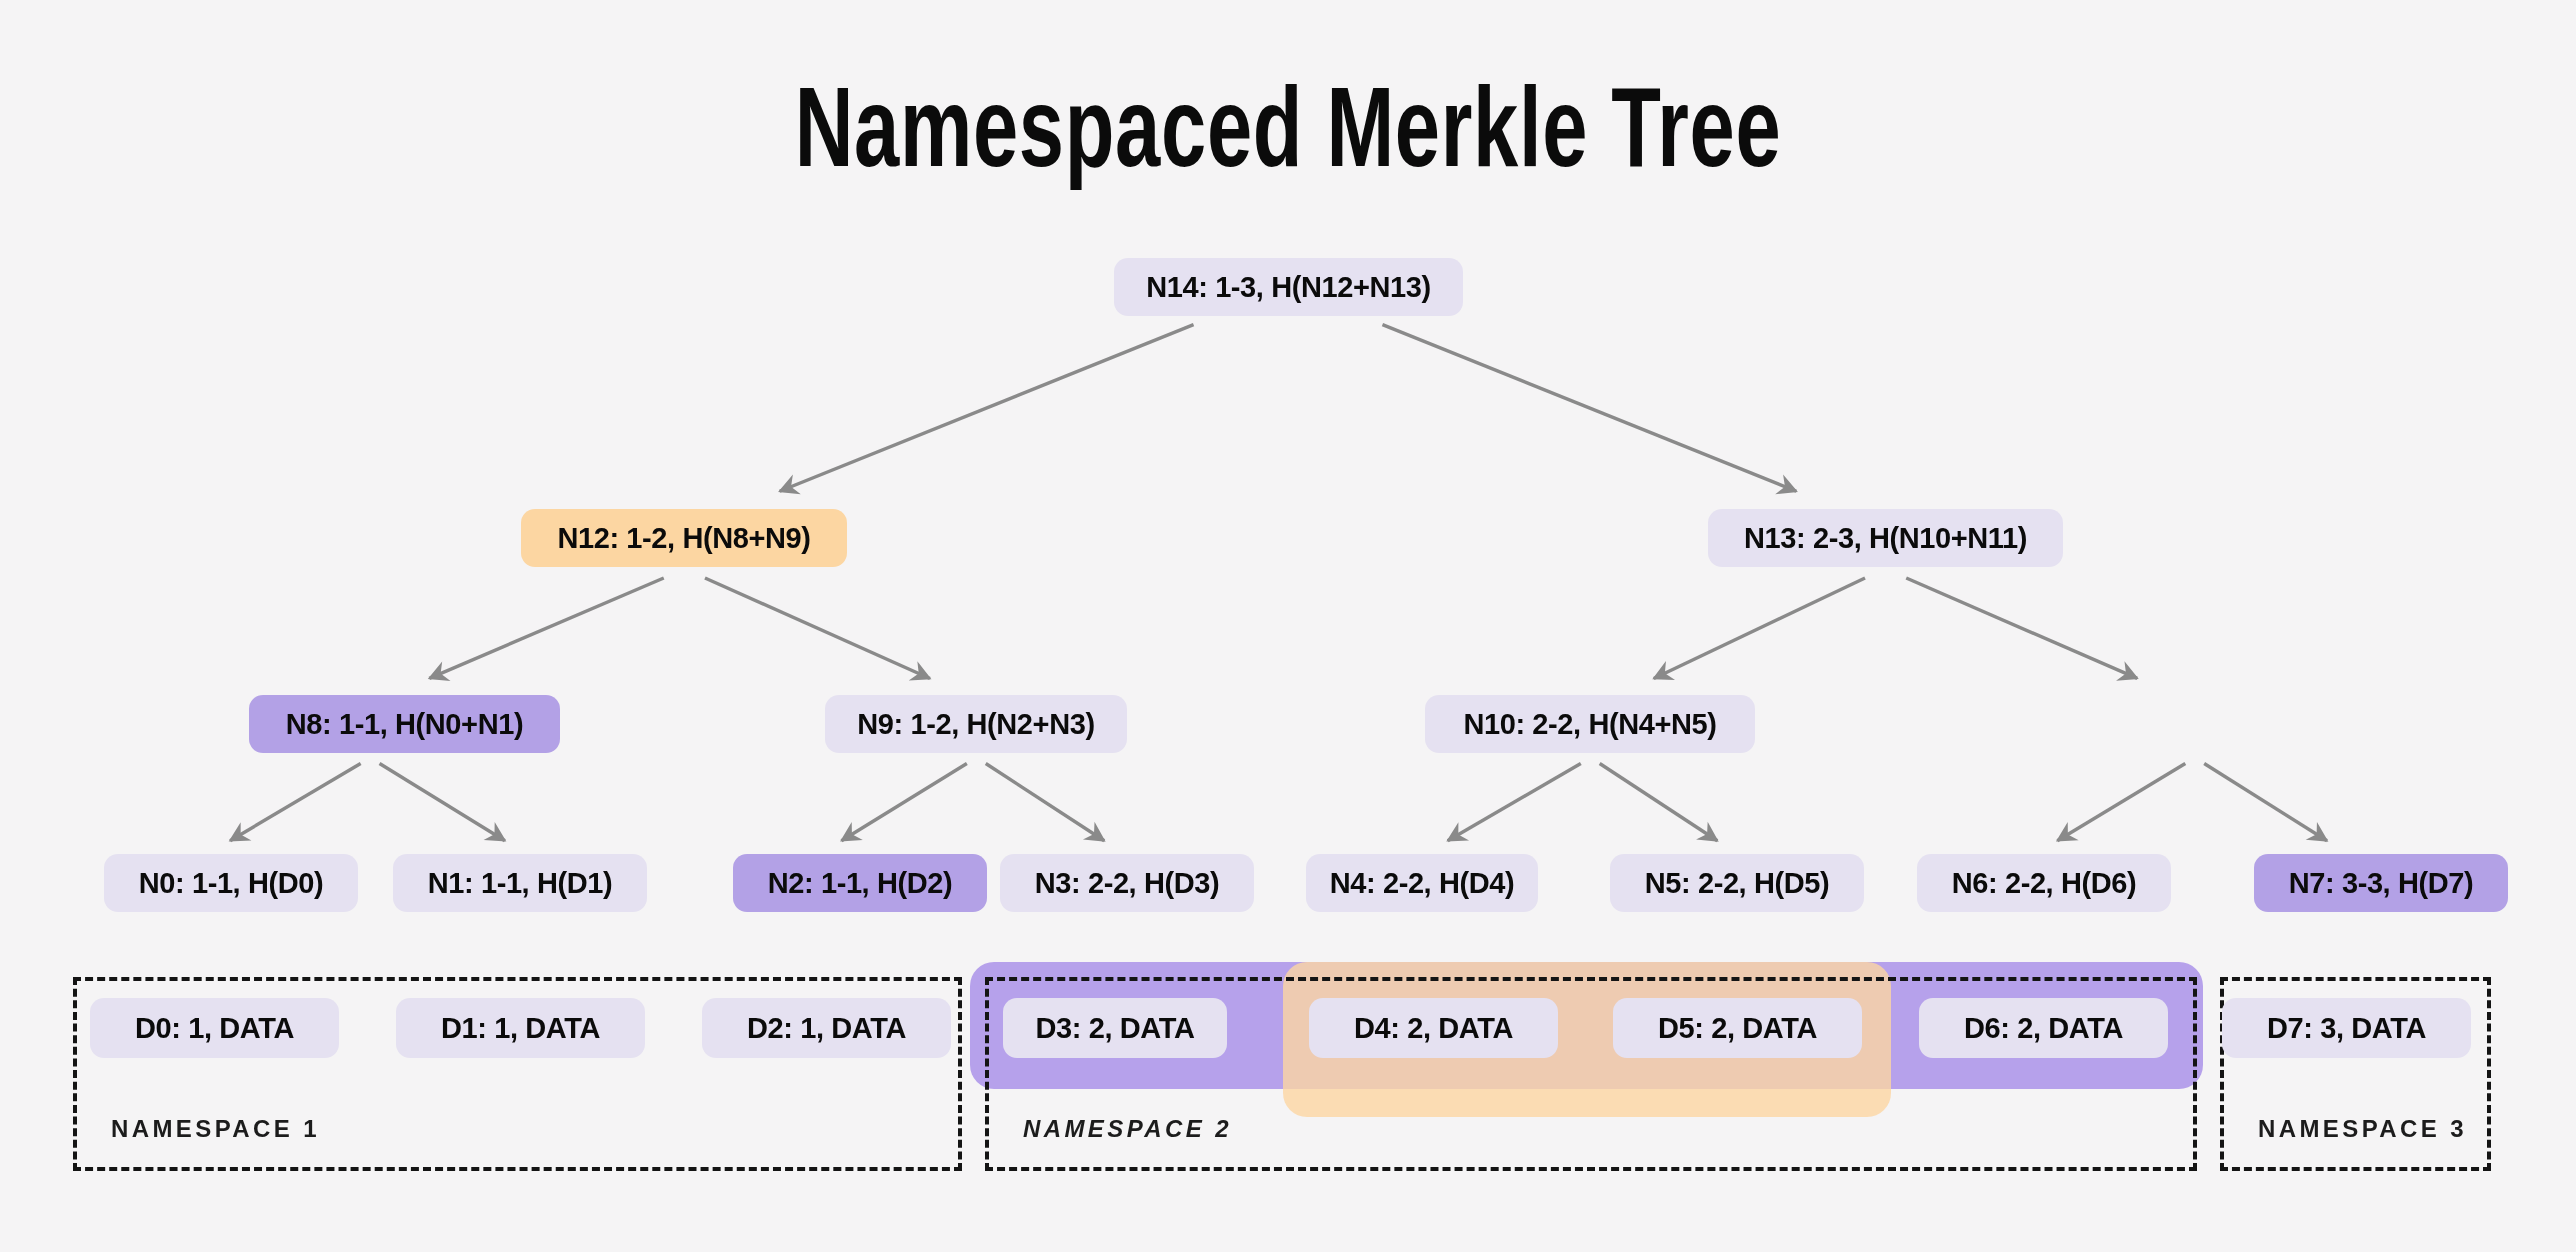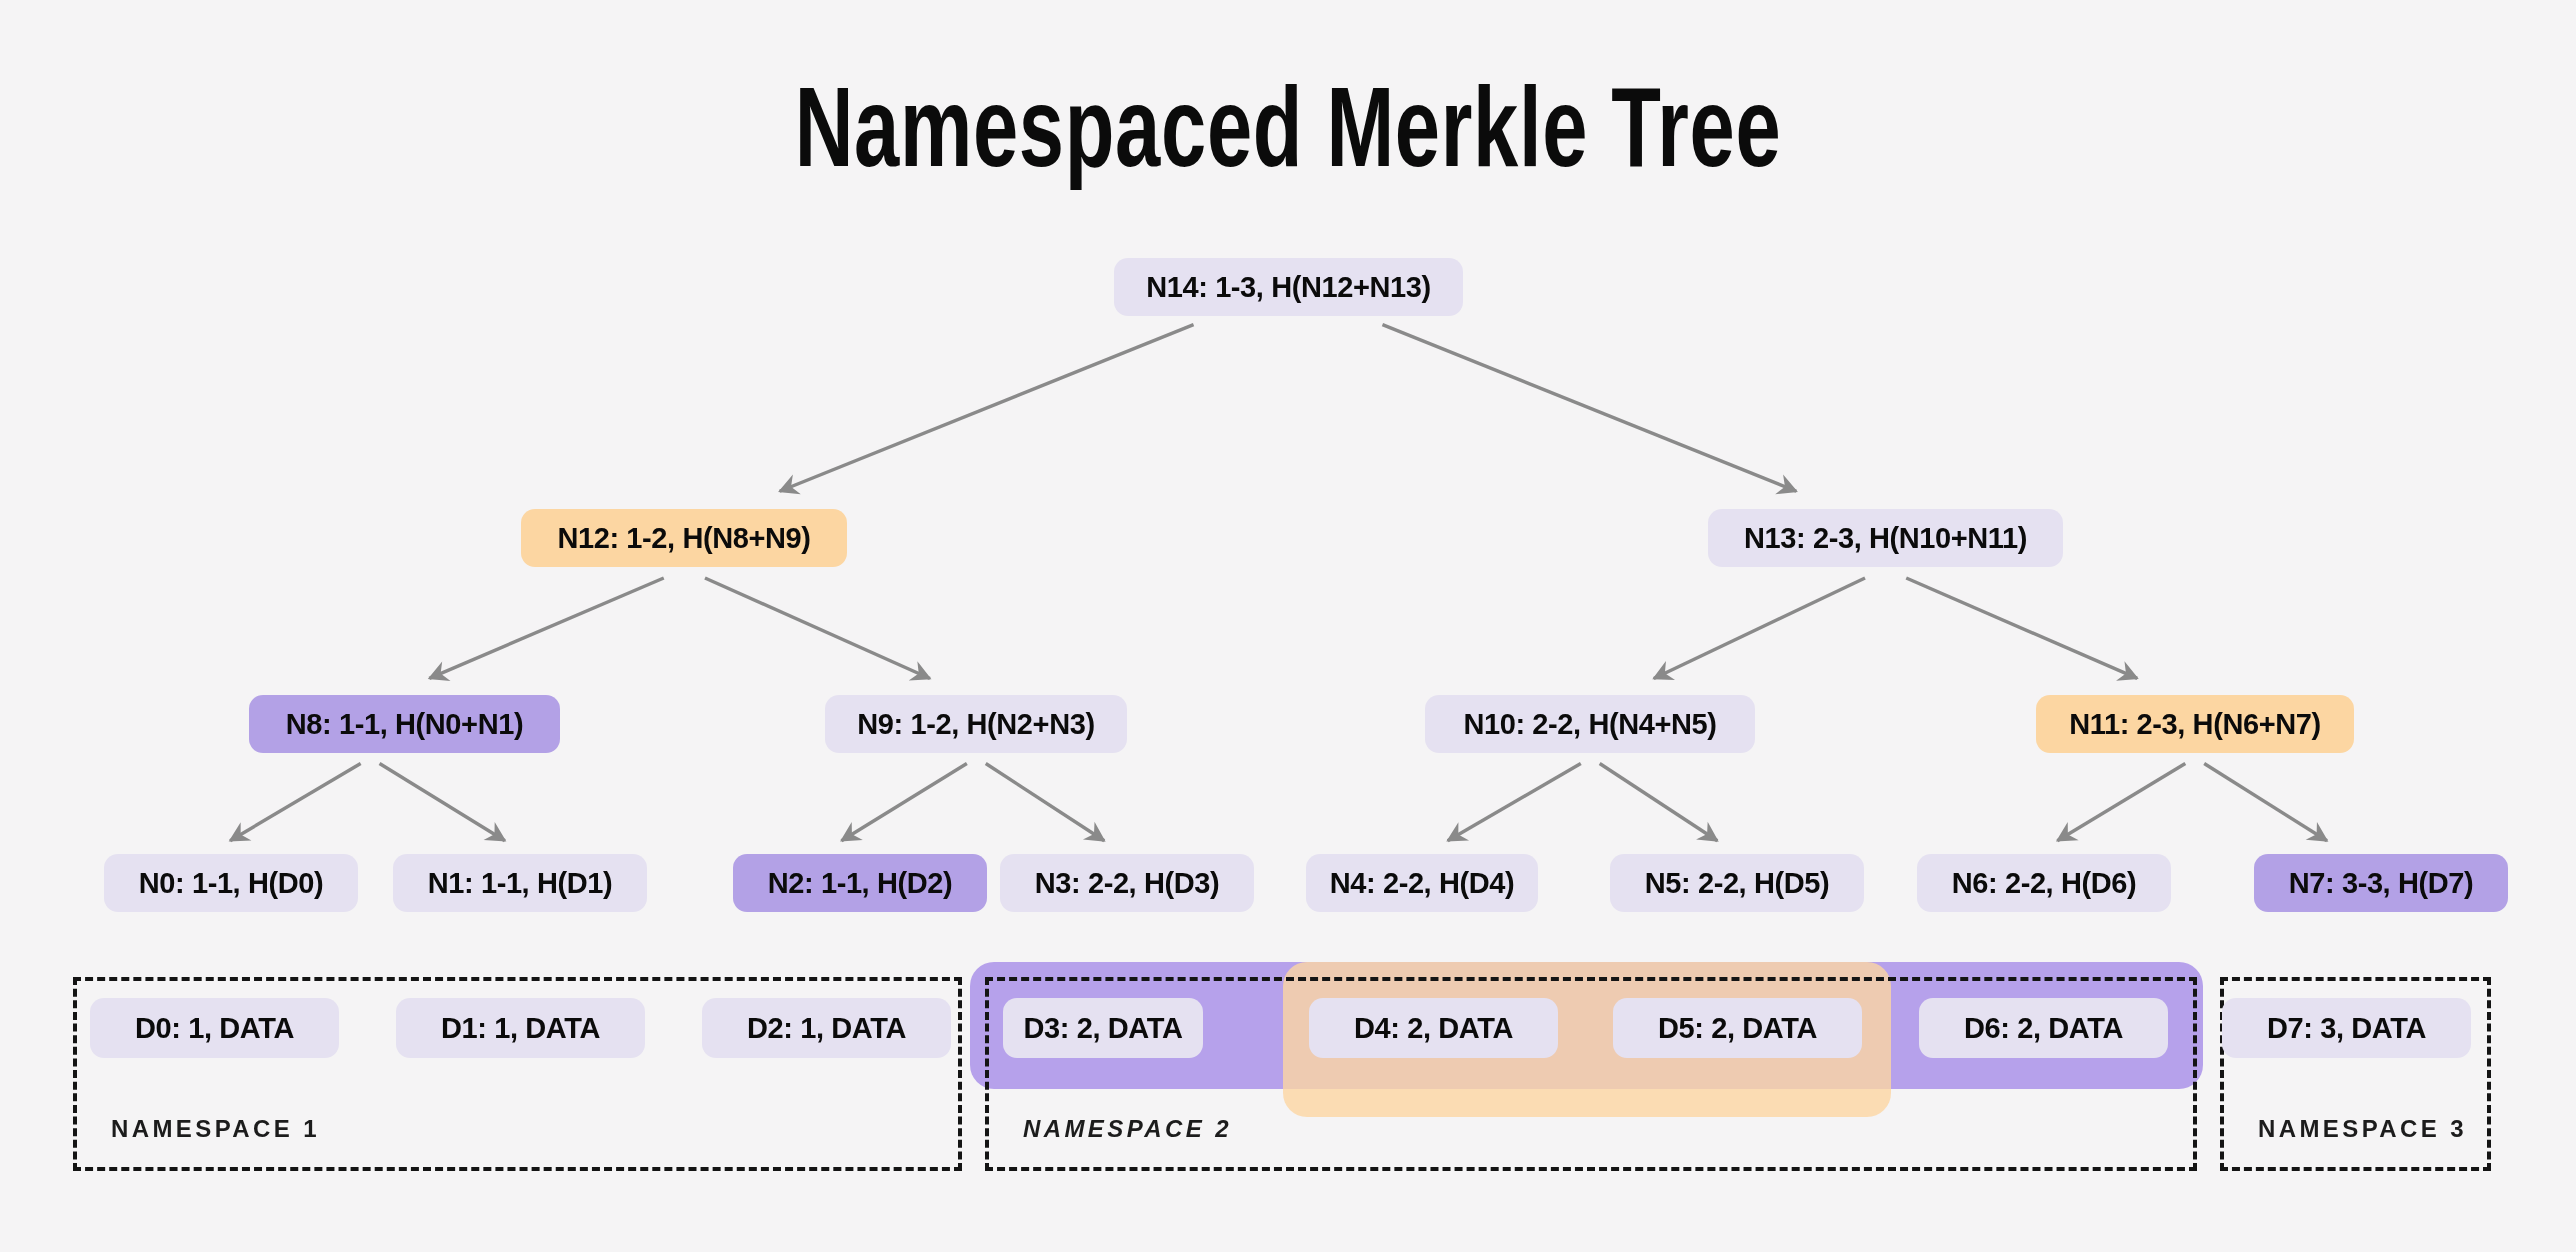--- a/index.html
+++ b/index.html
@@ -106,21 +106,21 @@
   .n4  { left: 1306px; top: 854px; width: 232px; }
   .n5  { left: 1610px; top: 854px; width: 254px; }
   .n6  { left: 1917px; top: 854px; width: 254px; }
   .n7  { left: 2220px; top: 854px; width: 254px; }
 
   
   .data-box { height: 60px; z-index: 3; }
   .d0 { left: 90px;  top: 998px; width: 249px; }
   .d1 { left: 396px;  top: 998px; width: 249px; }
   .d2 { left: 702px;  top: 998px; width: 249px; }
-  .d3 { left: 1003px; top: 998px; width: 200px; }
+  .d3 { left: 1003px; top: 998px; width: 224px; }
   .d4 { left: 1309px; top: 998px; width: 249px; }
   .d5 { left: 1613px; top: 998px; width: 249px; }
   .d6 { left: 1919px; top: 998px; width: 249px; }
   .d7 { left: 2222px; top: 998px; width: 249px; }
 </style>
 </head>
 <body>
 
 <div class="canvas">
 
@@ -160,21 +160,20 @@
   <div class="ns-box ns-3">
     <span class="ns-label">NAMESPACE 3</span>
   </div>
 
   <div class="node n14">N14: 1-3, H(N12+N13)</div>
   <div class="node orange n12">N12: 1-2, H(N8+N9)</div>
   <div class="node n13">N13: 2-3, H(N10+N11)</div>
   <div class="node purple n8">N8: 1-1, H(N0+N1)</div>
   <div class="node n9">N9: 1-2, H(N2+N3)</div>
   <div class="node n10">N10: 2-2, H(N4+N5)</div>
-  <div class="node orange n11">N11: 2-3, H(N6+N7)</div>
 
   <div class="node n0">N0: 1-1, H(D0)</div>
   <div class="node n1">N1: 1-1, H(D1)</div>
   <div class="node purple n2">N2: 1-1, H(D2)</div>
   <div class="node n3">N3: 2-2, H(D3)</div>
   <div class="node n4">N4: 2-2, H(D4)</div>
   <div class="node n5">N5: 2-2, H(D5)</div>
   <div class="node n6">N6: 2-2, H(D6)</div>
   <div class="node purple n7">N7: 3-3, H(D7)</div>
 

